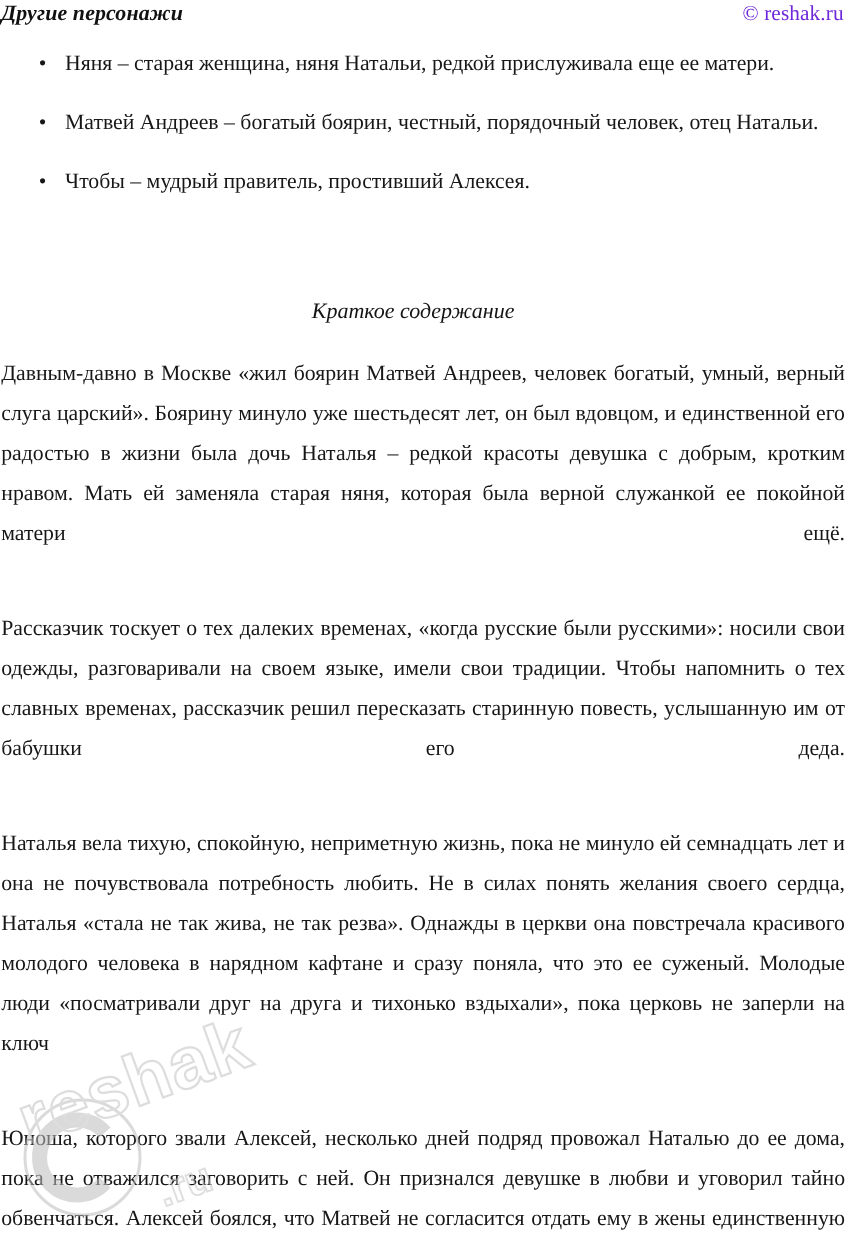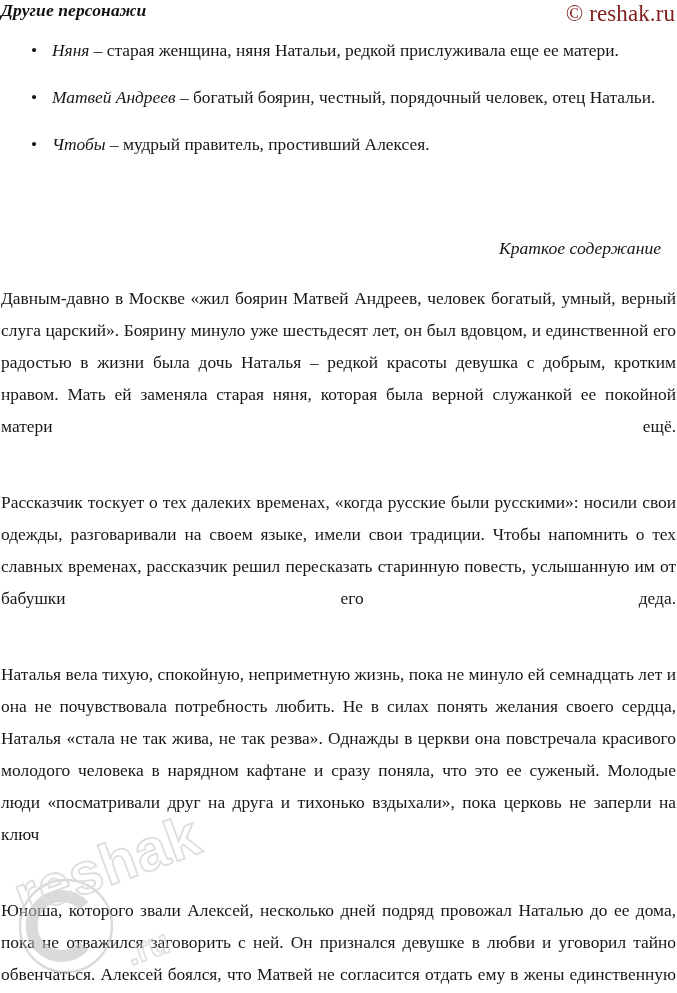--- a/index.html
+++ b/index.html
@@ -39,22 +39,22 @@
     font-weight: 700;
     font-size: 17.5px;
     letter-spacing: 0.1px;
     color: #111;
     white-space: nowrap;
   }
   .copyright-mark {
     position: absolute;
     right: 2px;
     top: 1px;
-    font-size: 23px;
-    color: #7f1d1d;
+    font-size: 17px;
+    color: #6d28d9;
     white-space: nowrap;
     letter-spacing: 0.1px;
   }
 
   
   .char-list {
     position: absolute;
     top: 34px;
     left: 0px;
     width: 677px;
@@ -74,31 +74,30 @@
   }
   .char-item:last-child { margin-bottom: 0; }
   .char-item .bullet {
     position: absolute;
     left: 31px;
     top: 0;
     line-height: 32px;
     font-size: 17.4px;
   }
   .char-name {
-    font-style: italic;
     margin-top: 20px;
   }
 
   
   .subheading {
     position: absolute;
     top: 238px;
     left: 0;
     width: 661px;
-    text-align: right;
+    text-align: center;
     font-style: italic;
     font-size: 17.6px;
     color: #141414;
   }
 
   
   .body-copy {
     position: absolute;
     top: 282px;
     left: 1px;

